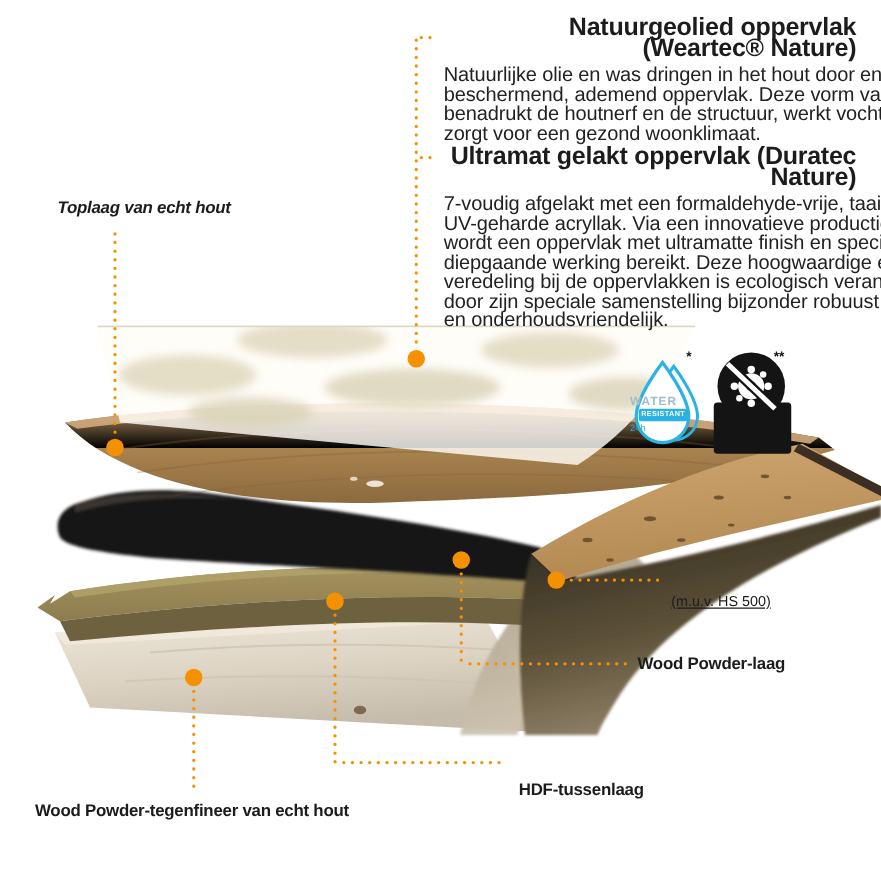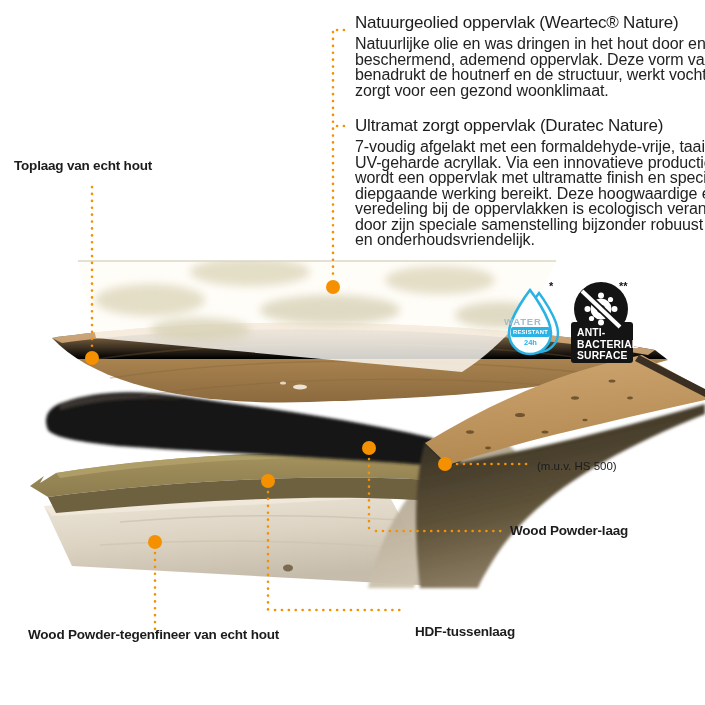--- a/index.html
+++ b/index.html
@@ -3,36 +3,36 @@
 <meta charset="utf-8">
 <style>
   html,body{margin:0;padding:0;background:#ffffff;}
   .canvas{
     position:relative;width:705px;height:705px;background:#ffffff;overflow:hidden;
     font-family:"Liberation Sans",sans-serif;color:#1c1c1c;
   }
   .diagram-svg{position:absolute;left:0;top:0;}
   
   .anno-block{position:absolute;width:330px;}
-  .anno-title{font-weight:normal;font-size:17px;line-height:17px;letter-spacing:-0.2px;}
+  .anno-title{font-weight:bold;font-size:20px;line-height:17px;letter-spacing:-0.2px;text-align:right;}
   .anno-body{margin-top:5px;font-size:16px;line-height:15.5px;white-space:pre;letter-spacing:-0.1px;color:#222;}
   .layer-label{position:absolute;font-weight:bold;font-size:13.5px;line-height:16px;letter-spacing:-0.2px;}
-  .layer-label .note{display:block;font-weight:normal;font-size:11.5px;margin-top:3px;letter-spacing:0;}
+  .layer-label .note{display:block;font-weight:normal;font-size:11.5px;margin-top:19px;letter-spacing:0;text-decoration:underline;}
   .pre-line{white-space:pre-line;}
   
   .badge{position:absolute;}
   .badge .footnote{position:absolute;font-size:11px;font-weight:bold;color:#111;}
   .water-badge{left:504px;top:283px;width:64px;height:80px;}
   .water-badge .footnote{left:45px;top:-3px;}
   .wb-water{position:absolute;left:0;top:33px;width:53px;text-align:left;
             font-size:9.5px;font-weight:bold;letter-spacing:0.8px;color:#a3bcc8;}
   .wb-band{position:absolute;left:7px;top:44px;width:39px;height:10px;background:#2ab2e4;border-radius:2px;
            color:#fff;font-size:5.8px;font-weight:bold;text-align:center;line-height:10px;letter-spacing:0.3px;}
-  .wb-24h{position:absolute;left:0;top:55px;width:53px;text-align:center;
-          font-size:7.5px;font-weight:bold;color:#2ab2e4;}
+  .wb-24h{position:absolute;left:0;top:55px;width:53px;text-align:left;
+          font-size:7.5px;font-weight:normal;color:#2ab2e4;}
   .anti-badge{left:566px;top:280px;width:72px;height:86px;}
   .anti-badge .footnote{left:53px;top:0px;}
   .ab-text{position:absolute;left:11px;top:47px;color:#ffffff;font-weight:bold;
            font-size:10.3px;line-height:11.6px;letter-spacing:0.2px;}
 </style>
 </head>
 <body>
 
 <div class="canvas">
 
@@ -170,41 +170,41 @@
 
   <div class="anno-block" style="left:355px;top:14px;">
     <div class="anno-title">Natuurgeolied oppervlak (Weartec® Nature)</div>
     <div class="anno-body">Natuurlijke olie en was dringen in het hout door en vormen een
 beschermend, ademend oppervlak. Deze vorm van veredeling
 benadrukt de houtnerf en de structuur, werkt vochtregulerend en
 zorgt voor een gezond woonklimaat.</div>
   </div>
 
   <div class="anno-block" style="left:355px;top:117px;">
-    <div class="anno-title">Ultramat zorgt oppervlak (Duratec Nature)</div>
+    <div class="anno-title">Ultramat gelakt oppervlak (Duratec Nature)</div>
     <div class="anno-body">7-voudig afgelakt met een formaldehyde-vrije, taai-elastische,
 UV-geharde acryllak. Via een innovatieve productie-methode
 wordt een oppervlak met ultramatte finish en speciale,
 diepgaande werking bereikt. Deze hoogwaardige en duurzame
 veredeling bij de oppervlakken is ecologisch verantwoord en
 door zijn speciale samenstelling bijzonder robuust
 en onderhoudsvriendelijk.</div>
   </div>
 
-  <div class="layer-label" style="left:14px;top:158px;">Toplaag van echt hout</div>
+  <div class="layer-label" style="left:46px;top:158px;font-style:italic;">Toplaag van echt hout</div>
 
   <div class="layer-label" style="left:537px;top:455px;">
     <span class="note">(m.u.v. HS 500)</span>
   </div>
 
   <div class="layer-label" style="left:510px;top:523px;">Wood Powder-laag</div>
 
   <div class="layer-label" style="left:415px;top:624px;">HDF-tussenlaag</div>
 
-  <div class="layer-label" style="left:28px;top:627px;text-align:center;">Wood Powder-tegenfineer van echt hout</div>
+  <div class="layer-label" style="left:28px;top:641px;text-align:center;">Wood Powder-tegenfineer van echt hout</div>
 
   <div class="badge water-badge">
     <svg width="64" height="80" viewBox="0 0 64 80">
       <path d="M35,10 C35,10 16,35 16,50 a19,19 0 0 0 38,0 C54,35 35,10 35,10 Z" fill="none" stroke="#2ab2e4" stroke-width="2.4"></path>
       <path d="M26,7 C26,7 5,34 5,50 a21,21 0 0 0 42,0 C47,34 26,7 26,7 Z" fill="#ffffff" stroke="#2ab2e4" stroke-width="2.6"></path>
     </svg>
     <div class="wb-water">WATER</div>
     <div class="wb-band">RESISTANT</div>
     <div class="wb-24h">24h</div>
     <span class="footnote">*</span>
@@ -226,19 +226,16 @@
           <circle cx="25.5" cy="38.5" r="2.6"></circle>
           <circle cx="44.5" cy="38.5" r="2.6"></circle>
         </g>
         <circle cx="35" cy="29" r="4" fill="#141414"></circle>
         <circle cx="30" cy="24" r="1.3" fill="#141414"></circle>
         <circle cx="41" cy="33" r="1.3" fill="#141414"></circle>
         <line x1="16" y1="11" x2="54" y2="47" stroke="#141414" stroke-width="7.5"></line>
         <line x1="16" y1="11" x2="54" y2="47" stroke="#ffffff" stroke-width="4"></line>
       </g>
     </svg>
-    <div class="ab-text pre-line">ANTI-
-BACTERIAL
-SURFACE</div>
     <span class="footnote">**</span>
   </div>
 
 </div>
 
 </body></html>

